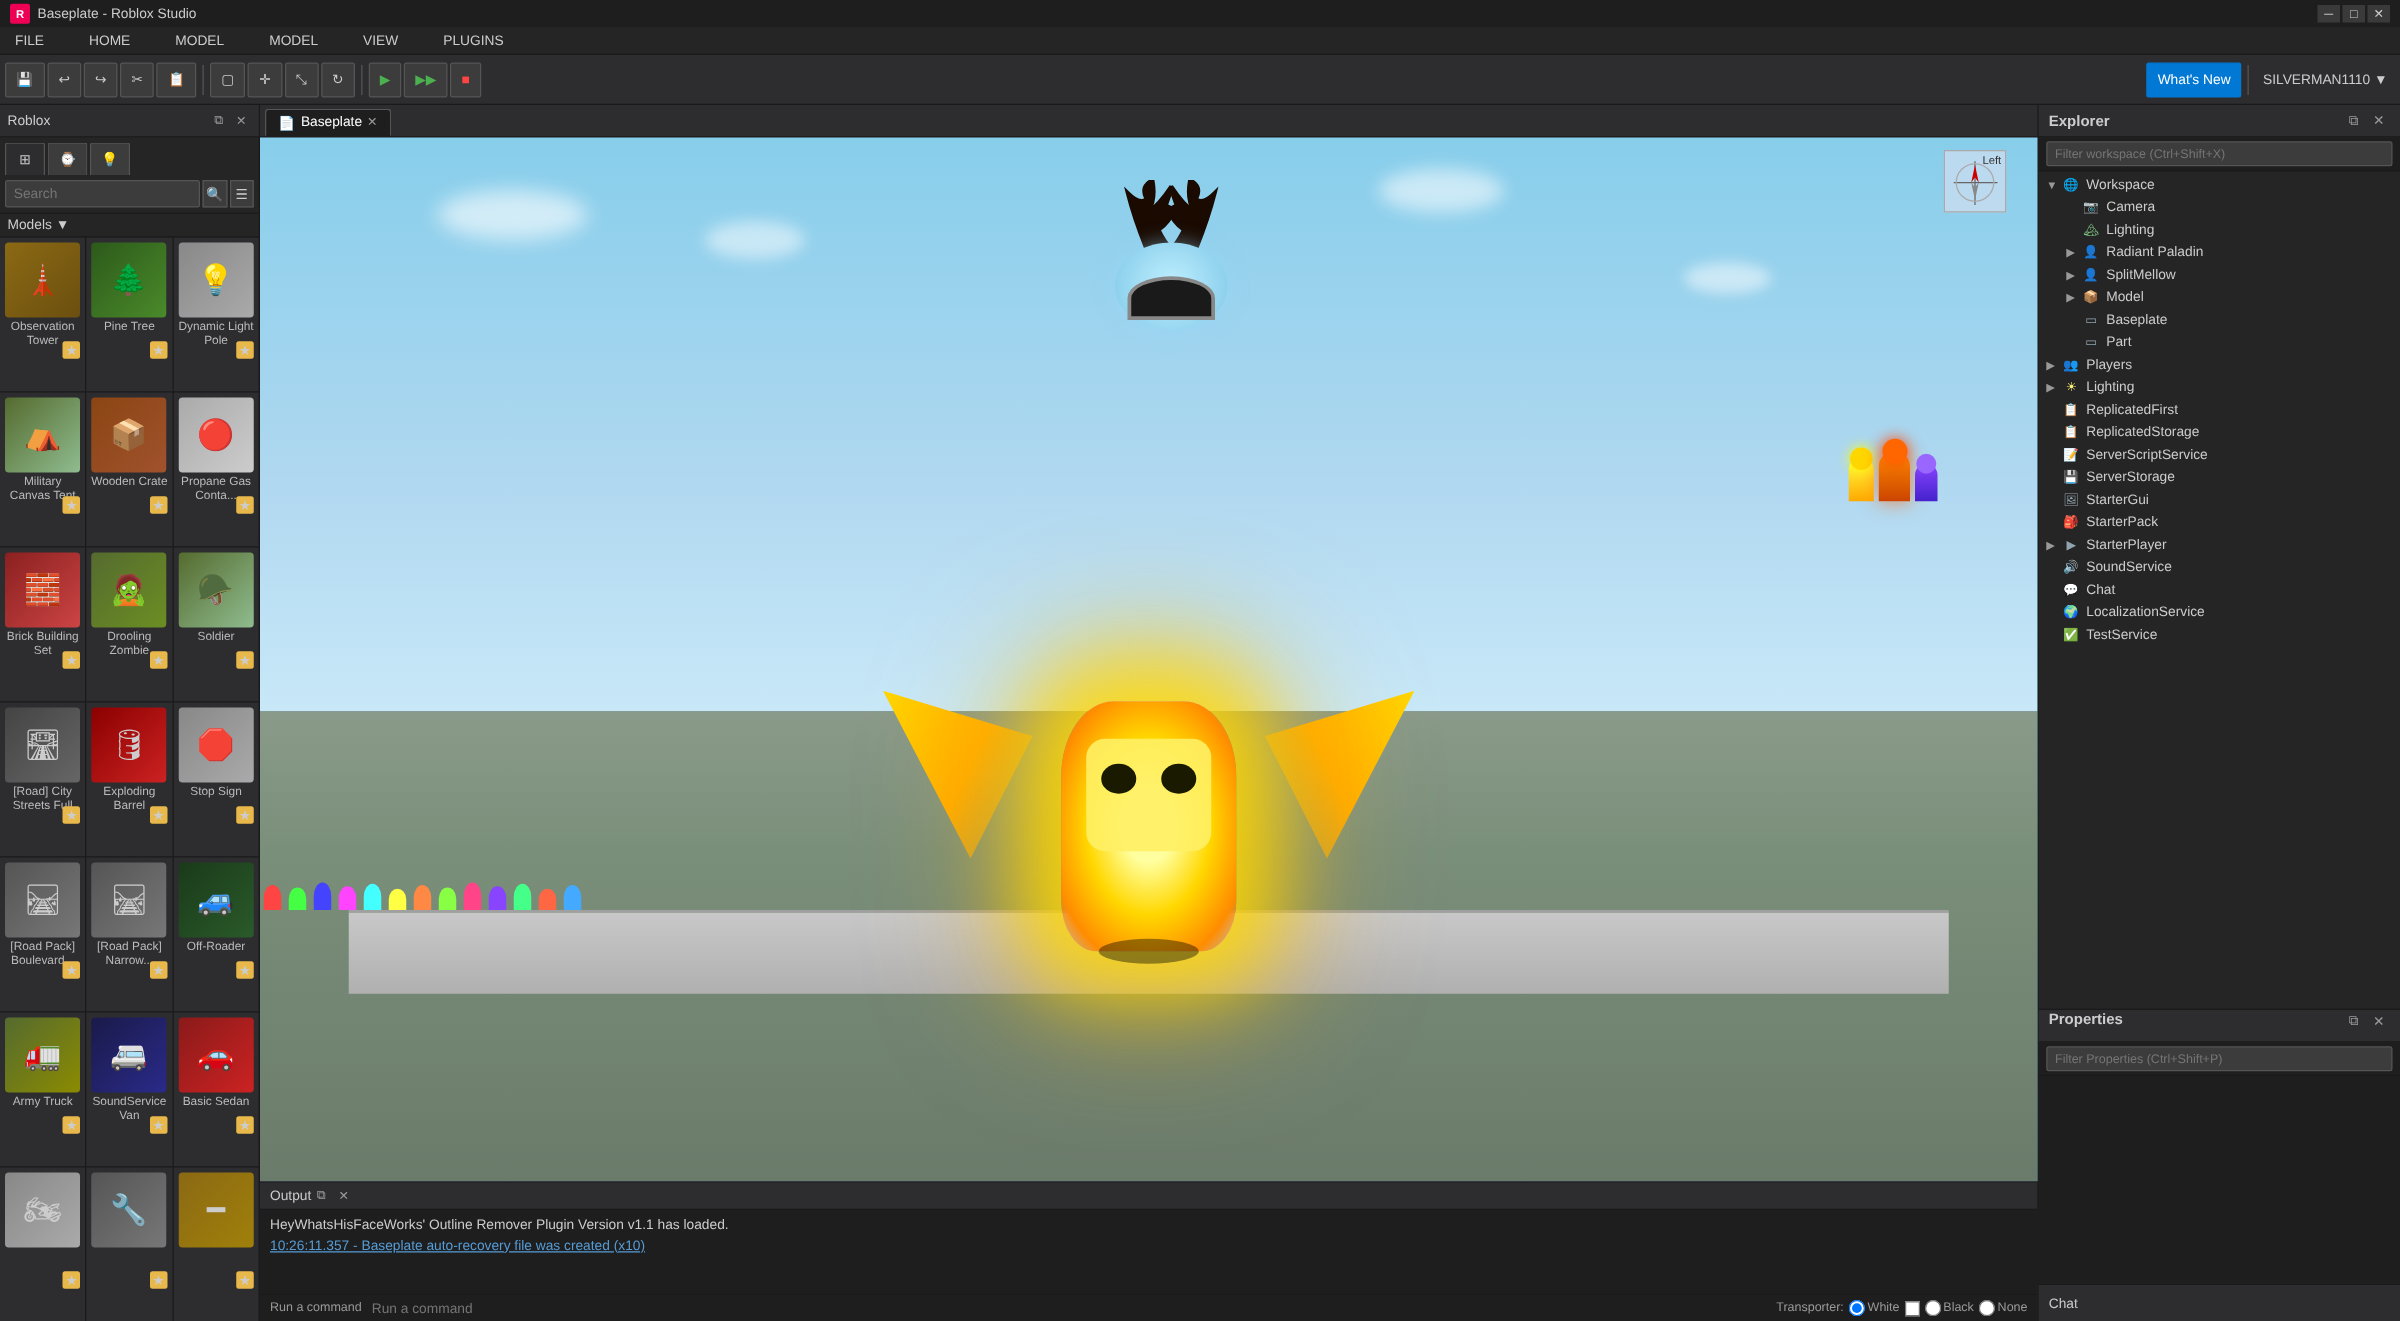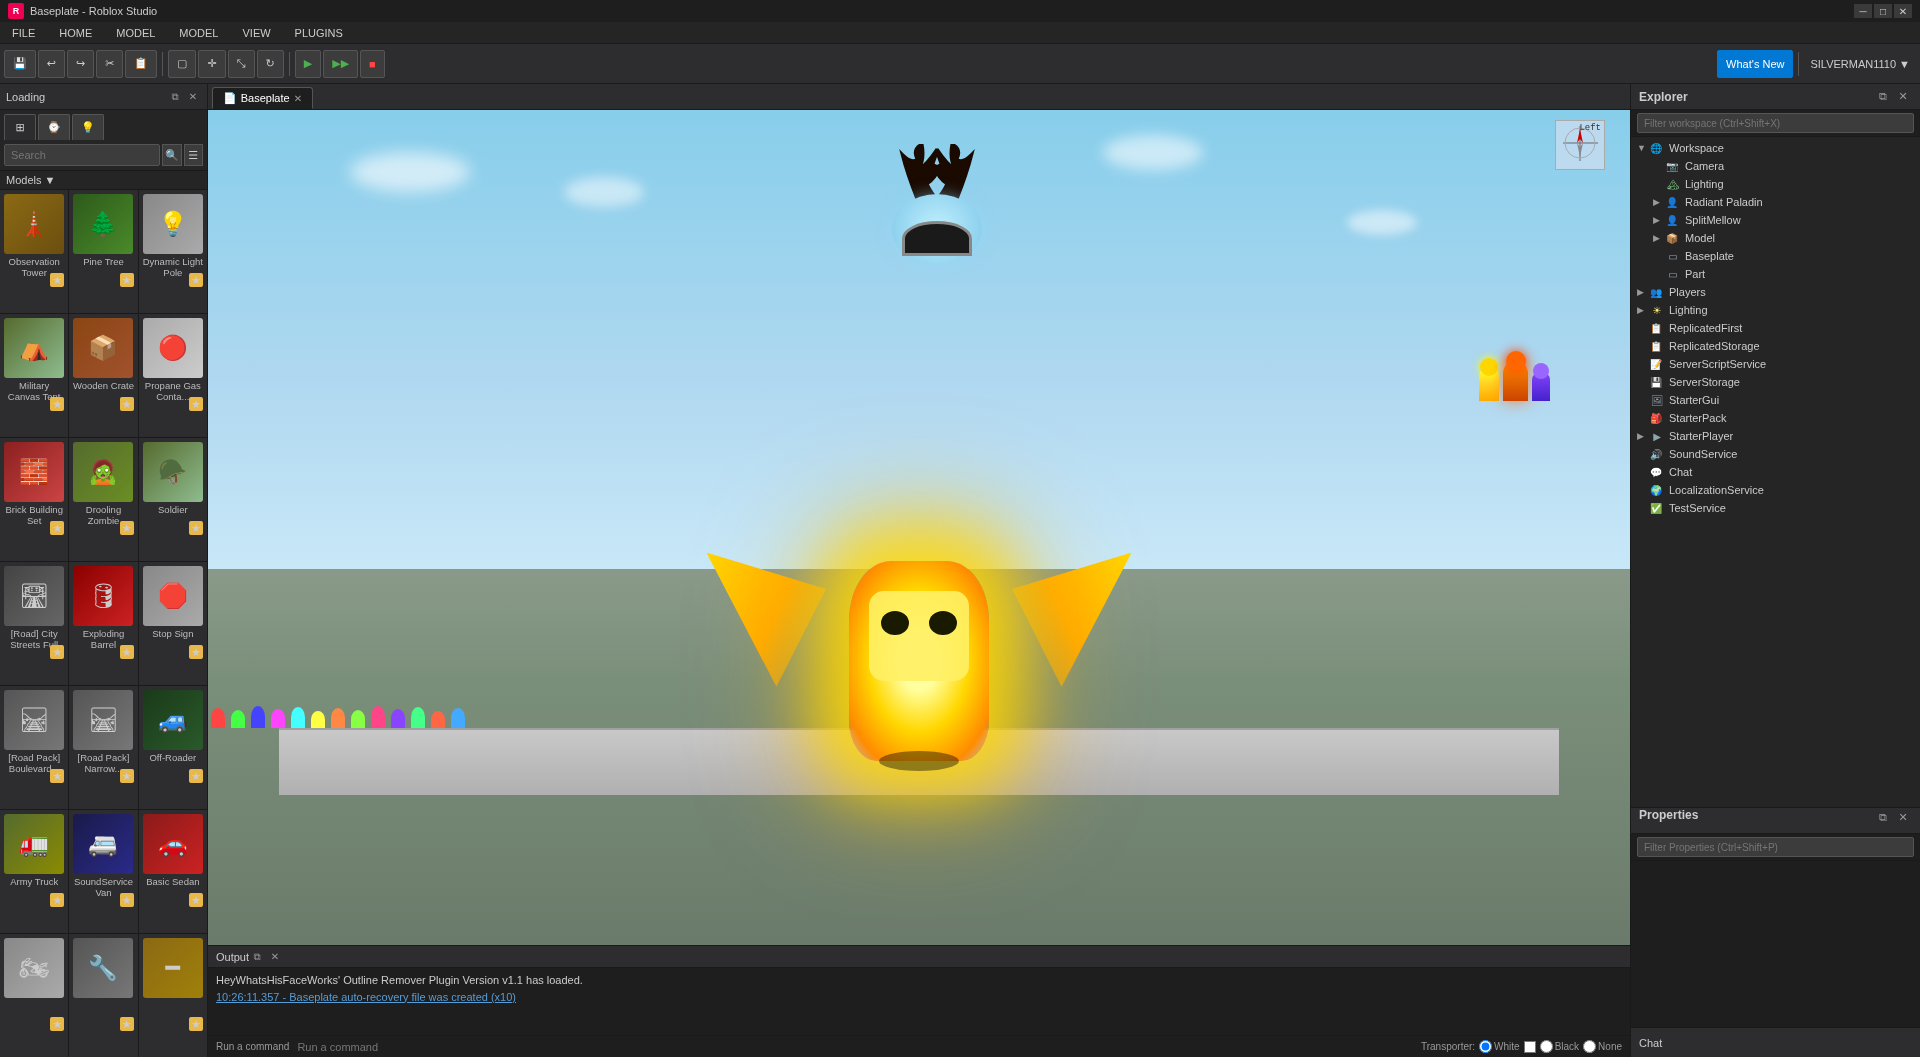--- a/index.html
+++ b/index.html
@@ -7,21 +7,21 @@
 
     
     #titlebar { background: #1e1e1e; height: 22px; display: flex; align-items: center; justify-content: space-between; padding: 0 8px; }
     #titlebar-left { display: flex; align-items: center; gap: 6px; }
     #titlebar-icon { width: 16px; height: 16px; background: #e05; border-radius: 2px; display: flex; align-items: center; justify-content: center; color: white; font-size: 9px; font-weight: bold; }
     #titlebar-title { color: #ccc; font-size: 11px; }
     #titlebar-controls { display: flex; gap: 2px; }
     .title-btn { width: 18px; height: 14px; background: #3a3a3a; border: none; color: #ccc; font-size: 10px; cursor: pointer; display: flex; align-items: center; justify-content: center; }
 
     
-    #menubar { background: #252526; height: 22px; display: flex; align-items: center; padding: 0 4px; gap: 8px; border-bottom: 1px solid #1a1a1a; }
+    #menubar { background: #252526; height: 22px; display: flex; align-items: center; padding: 0 4px; gap: 20px; border-bottom: 1px solid #1a1a1a; }
     .menu-item { padding: 2px 8px; color: #ccc; cursor: pointer; font-size: 11px; border-radius: 2px; }
 
     
     #toolbar { background: #2d2d30; height: 40px; display: flex; align-items: center; padding: 0 4px; gap: 2px; border-bottom: 1px solid #1a1a1a; }
     .toolbar-btn { padding: 3px 8px; background: #3c3c3c; border: 1px solid #555; color: #ccc; font-size: 11px; cursor: pointer; border-radius: 2px; display: flex; align-items: center; gap: 3px; height: 28px; }
     .toolbar-btn.active { background: #0078d4; border-color: #0078d4; color: white; }
     .toolbar-separator { width: 1px; height: 24px; background: #555; margin: 0 3px; }
 
     
     #main { display: flex; flex: 1; overflow: hidden; }
@@ -80,21 +80,21 @@
     
     #top-char { position: absolute; top: 10%; left: 50%; transform: translateX(-30%); }
     .helmet { width: 90px; height: 70px; background: radial-gradient(circle, #c0f0ff, #80c8e8); border-radius: 50%; position: relative; box-shadow: 0 0 15px rgba(150,220,255,0.5); }
     .visor { width: 70px; height: 35px; background: #1a1a1a; border-radius: 50% 50% 0 0; position: absolute; bottom: 8px; left: 10px; border: 3px solid #888; }
 
     
     #crowd { position: absolute; bottom: 26%; left: 0; right: 0; height: 40px; display: flex; align-items: flex-end; }
 
     
     #compass { position: absolute; top: 10px; right: 20px; width: 55px; height: 55px; }
-    .compass-box { width: 50px; height: 50px; border: 1px solid #aaa; background: rgba(200,220,240,0.8); display: flex; align-items: flex-start; justify-content: center; font-size: 11px; color: #333; position: relative; font-family: Liberation Mono, monospace; }
+    .compass-box { width: 50px; height: 50px; border: 1px solid #aaa; background: rgba(200,220,240,0.8); display: flex; align-items: flex-end; justify-content: center; font-size: 11px; color: #333; position: relative; }
 
     
     #output { height: 90px; background: #1e1e1e; border-top: 1px solid #1a1a1a; }
     #output-header { background: #2d2d30; height: 22px; display: flex; align-items: center; padding: 0 8px; border-bottom: 1px solid #1a1a1a; }
     #output-title { font-size: 11px; color: #ccc; }
     #output-body { padding: 4px 8px; font-size: 11px; overflow-y: auto; height: calc(100% - 22px); }
     .output-line { color: #ccc; line-height: 1.5; }
     .output-line.link { color: #569cd6; cursor: pointer; text-decoration: underline; }
 
     
@@ -217,21 +217,21 @@
   <div style="flex:1"></div>
   <button class="toolbar-btn active">What's New</button>
   <div class="toolbar-separator"></div>
   <span style="font-size:11px;color:#ccc;padding:0 6px">SILVERMAN1110 ▼</span>
 </div>
 
 <div id="main">
 
   <div id="toolbox">
     <div id="toolbox-header">
-      <span id="toolbox-title">Loading</span>
+      <span id="toolbox-title">Roblox</span>
       <div id="toolbox-header-btns">
         <button class="toolbox-hbtn">⧉</button>
         <button class="toolbox-hbtn">✕</button>
       </div>
     </div>
     <div id="toolbox-tabs">
       <button class="toolbox-tab active">⊞</button>
       <button class="toolbox-tab">⌚</button>
       <button class="toolbox-tab">💡</button>
     </div>

